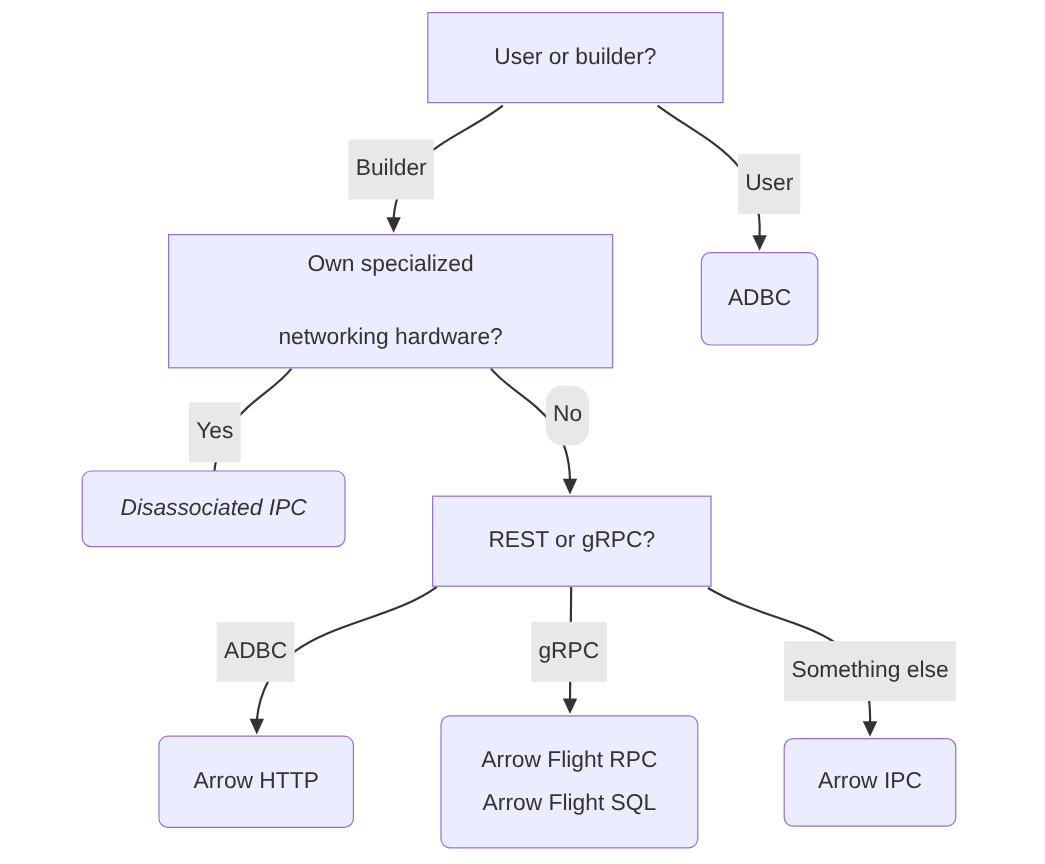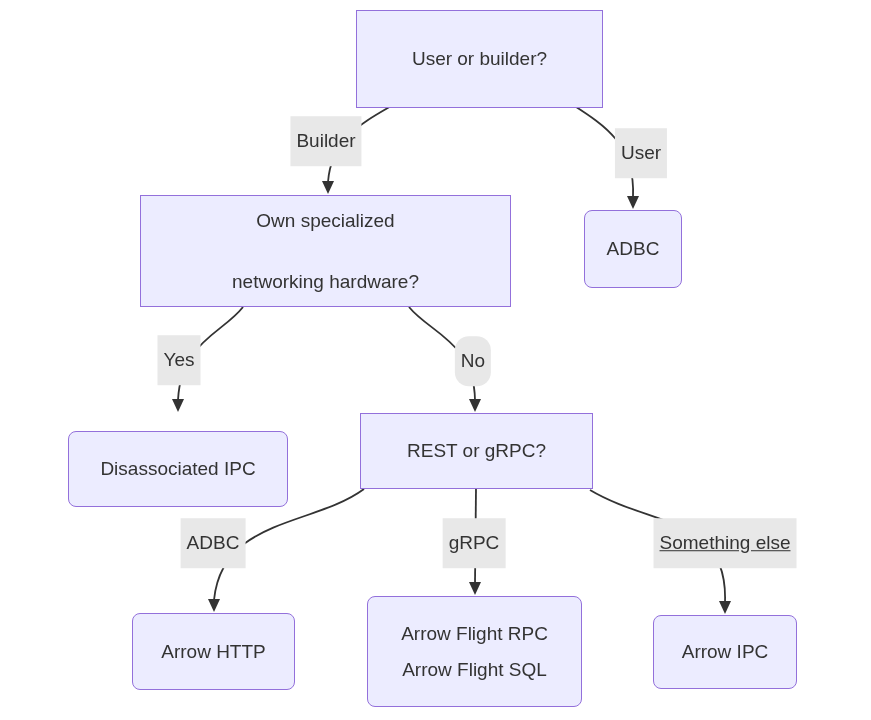--- a/index.html
+++ b/index.html
@@ -84,34 +84,34 @@
     <path class="edge" d="M364,489 C314,526 222,518 214,600"></path>
     <polygon class="arrowhead" points="208,599 220,599 214,612"></polygon>
 
     <path class="edge" d="M476,489 L475,583"></path>
     <polygon class="arrowhead" points="469,582 481,582 475,595"></polygon>
 
     <path class="edge" d="M590,490 C652,527 728,516 725,602"></path>
     <polygon class="arrowhead" points="719,601 731,601 725,614"></polygon>
   </svg>
 
-  <div class="node" style="left:356px; top:10px; width:247px; height:98px;">
+  <div class="node" style="left:356px; top:10px; width:247px; height:76px;">
     <span class="line">User or builder?</span>
   </div>
 
   <div class="node" style="left:140px; top:195px; width:371px; height:112px;gap:25px;">
     <span class="line">Own specialized</span>
     <span class="line">networking hardware?</span>
   </div>
 
   <div class="node rounded" style="left:584px; top:210px; width:98px; height:78px;">
     <span class="line">ADBC</span>
   </div>
 
-  <div class="node rounded" style="left:68px; top:431px; width:220px; height:76px;">
+  <div class="node rounded" style="left:68px; top:392px; width:220px; height:64px;font-style:italic;">
     <span class="line">Disassociated IPC</span>
   </div>
 
   <div class="node" style="left:360px; top:413px; width:233px; height:76px;">
     <span class="line">REST or gRPC?</span>
   </div>
 
   <div class="node rounded" style="left:132px; top:613px; width:163px; height:77px;">
     <span class="line">Arrow HTTP</span>
   </div>
@@ -124,21 +124,21 @@
   <div class="node rounded" style="left:653px; top:615px; width:144px; height:74px;">
     <span class="line">Arrow IPC</span>
   </div>
 
   <div class="edge-label" style="left:326px; top:141px;">Builder</div>
 
   <div class="edge-label" style="left:641px; top:141px;margin-top:12px;">User</div>
 
   <div class="edge-label" style="left:179px; top:360px;">Yes</div>
 
-  <div class="edge-label" style="left:473px; top:361px;border-radius:14px;">No</div>
+  <div class="edge-label" style="left:473px; top:346px;border-radius:14px;">No</div>
 
   <div class="edge-label" style="left:213px; top:543px;">ADBC</div>
 
   <div class="edge-label" style="left:474px; top:543px;">gRPC</div>
 
-  <div class="edge-label" style="left:725px; top:543px;text-decoration:underline;">Something else</div>
+  <div class="edge-label" style="left:725px; top:559px;">Something else</div>
 
 </div>
 
 </body></html>

